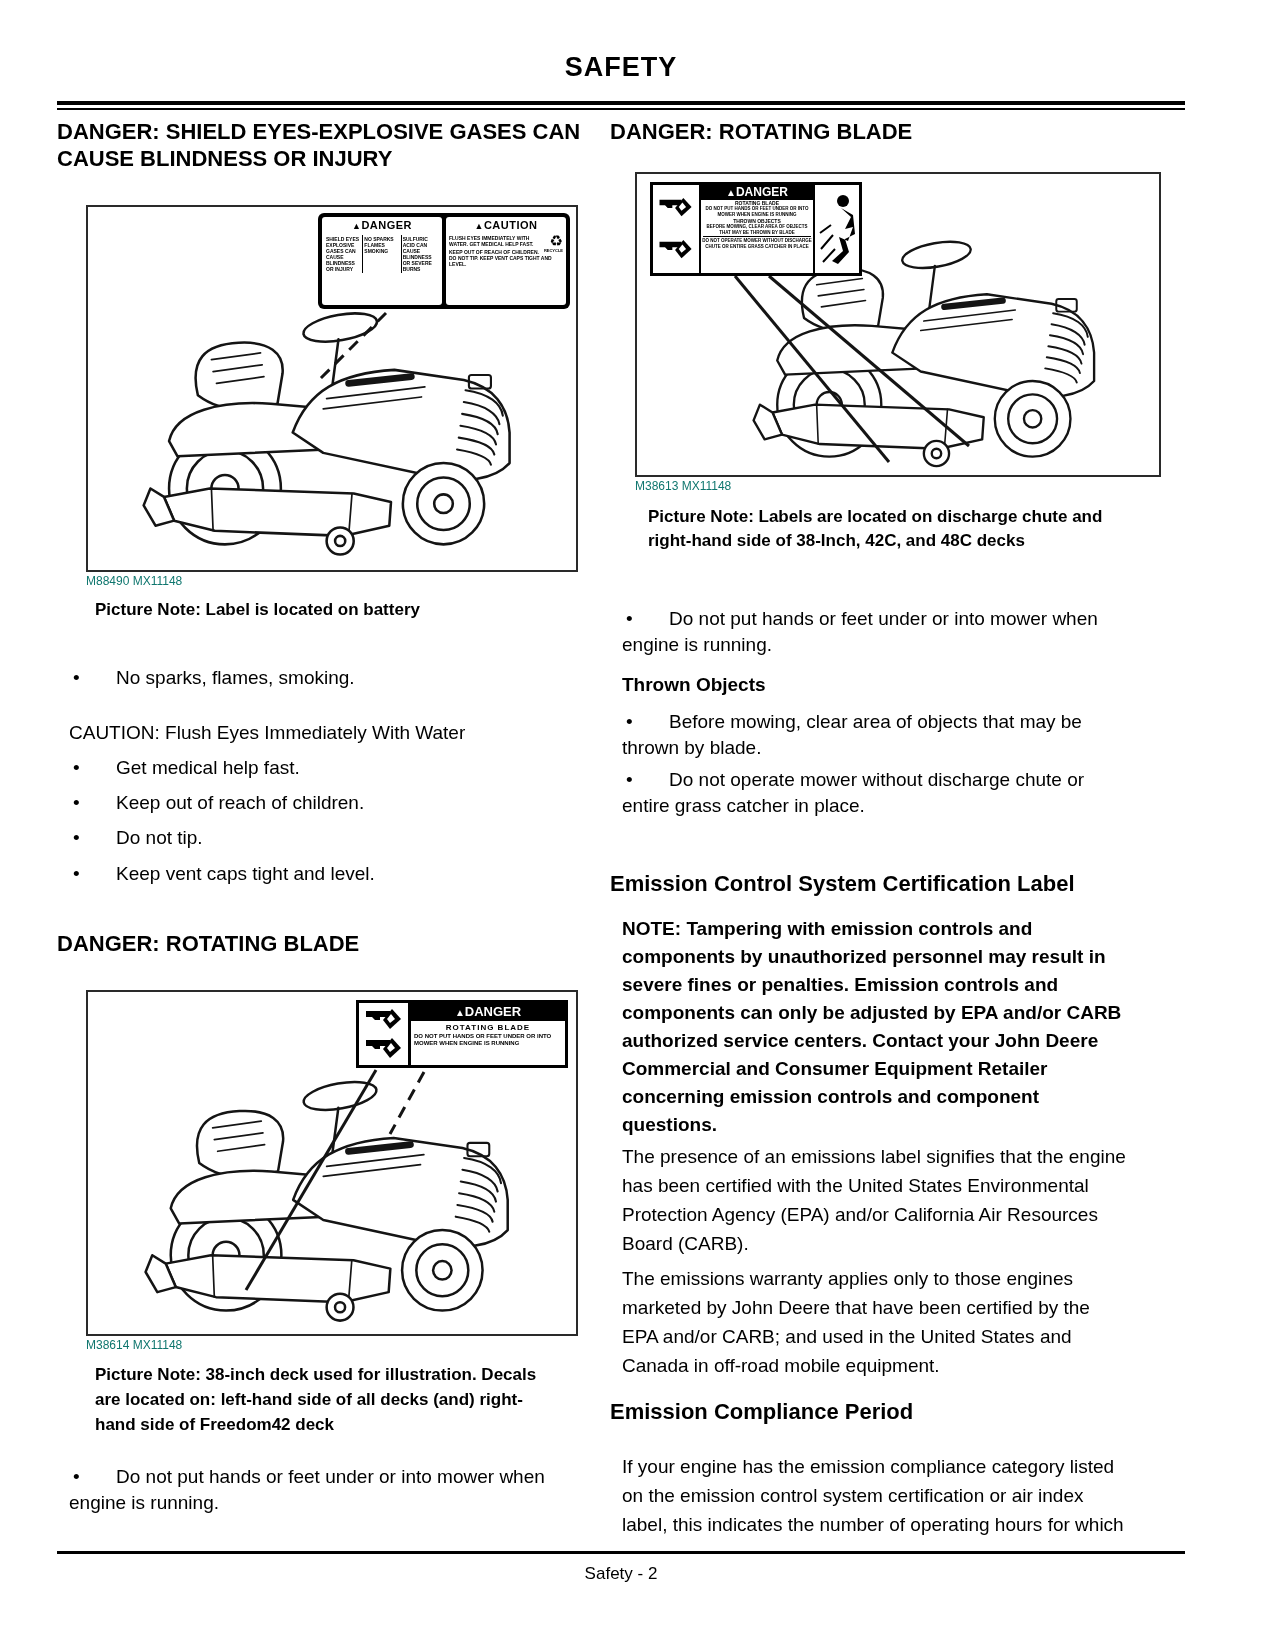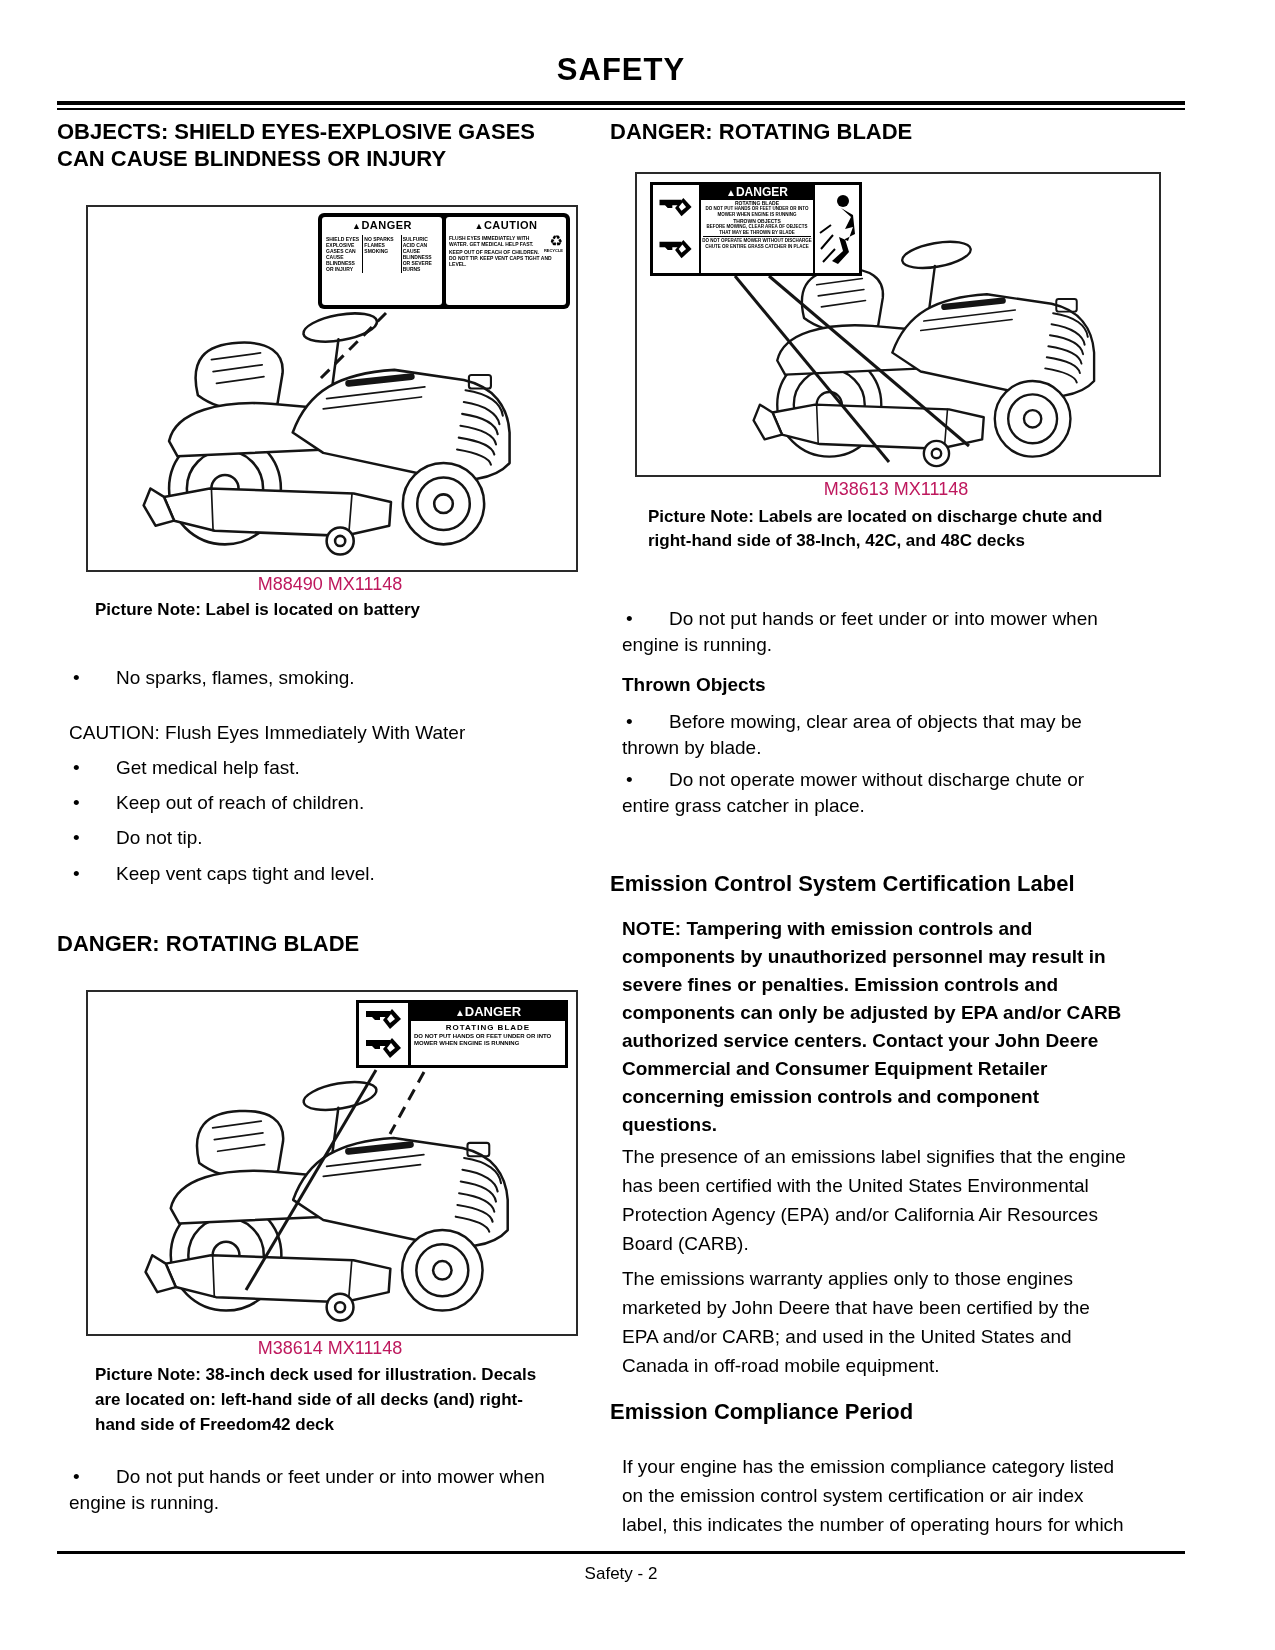--- a/index.html
+++ b/index.html
@@ -1,24 +1,24 @@
 <!DOCTYPE html>
 <html><head>
 <meta charset="utf-8">
 <style>
   html,body{margin:0;padding:0;background:#fff;}
   body{width:1275px;height:1650px;font-family:"Liberation Sans",sans-serif;color:#000;position:relative;}
   .page{position:absolute;left:0;top:0;width:1275px;height:1650px;background:#fff;overflow:hidden;}
   .page-title{position:absolute;left:57px;top:52px;width:1128px;text-align:center;
-    font-size:31px;font-weight:bold;letter-spacing:1px;}
+    font-size:27px;font-weight:bold;letter-spacing:1px;}
   .hrule{position:absolute;left:57px;width:1128px;background:#000;}
   .h2{position:absolute;font-size:22px;font-weight:bold;line-height:27px;margin:0;}
   .fig{position:absolute;border:2px solid #2a2a2a;background:#fff;}
   .fig svg.art{position:absolute;left:0;top:0;}
-  .figcap{position:absolute;font-size:18px;text-align:center;color:#be185d;}
+  .figcap{position:absolute;font-size:12px;text-align:left;color:#0f766e;}
   .pnote{position:absolute;font-size:17px;font-weight:bold;line-height:25px;margin:0;}
   .para,.li{position:absolute;font-size:19px;line-height:26px;margin:12px;}
   .li .m{display:inline-block;width:43px;padding-left:4px;}
   .bold-note{font-weight:bold;}
   .footer-text{position:absolute;left:57px;width:1128px;text-align:center;font-size:17px;}
   
   .batlabel{position:absolute;left:230px;top:6px;width:252px;height:96px;background:#000;
     border-radius:6px;padding:4px;display:flex;gap:4px;box-sizing:border-box;z-index:3;}
   .bpanel{flex:1;background:#fff;border-radius:3px;padding:2px 3px;box-sizing:border-box;overflow:hidden;}
   .bhead{font-size:11px;font-weight:bold;text-align:center;letter-spacing:.5px;line-height:13px;}
@@ -92,21 +92,21 @@
     </symbol>
   </defs>
 </svg>
 
 <div class="page">
 
   <div class="page-title">SAFETY</div>
   <div class="hrule" style="top:101px;height:4px"></div>
   <div class="hrule" style="top:108px;height:2px"></div>
 
-  <h2 class="h2" style="left:57px;top:118px;width:530px">OBJECTS: SHIELD EYES-EXPLOSIVE GASES CAN CAUSE BLINDNESS OR INJURY</h2>
+  <h2 class="h2" style="left:57px;top:118px;width:530px">DANGER: SHIELD EYES-EXPLOSIVE GASES CAN CAUSE BLINDNESS OR INJURY</h2>
 
   <div class="fig" style="left:86px;top:205px;width:488px;height:363px">
     <svg class="art" width="488" height="363" viewBox="0 0 488 363">
       <use href="#tractor" x="6" y="68" width="472" height="288"></use>
       <path d="M298,106 L232,172" stroke="#141414" stroke-width="3" stroke-dasharray="12 8" fill="none"></path>
     </svg>
     <div class="batlabel">
       <div class="bpanel">
         <div class="bhead"><span class="tri">▲</span><span>DANGER</span></div>
         <div class="bcols">

